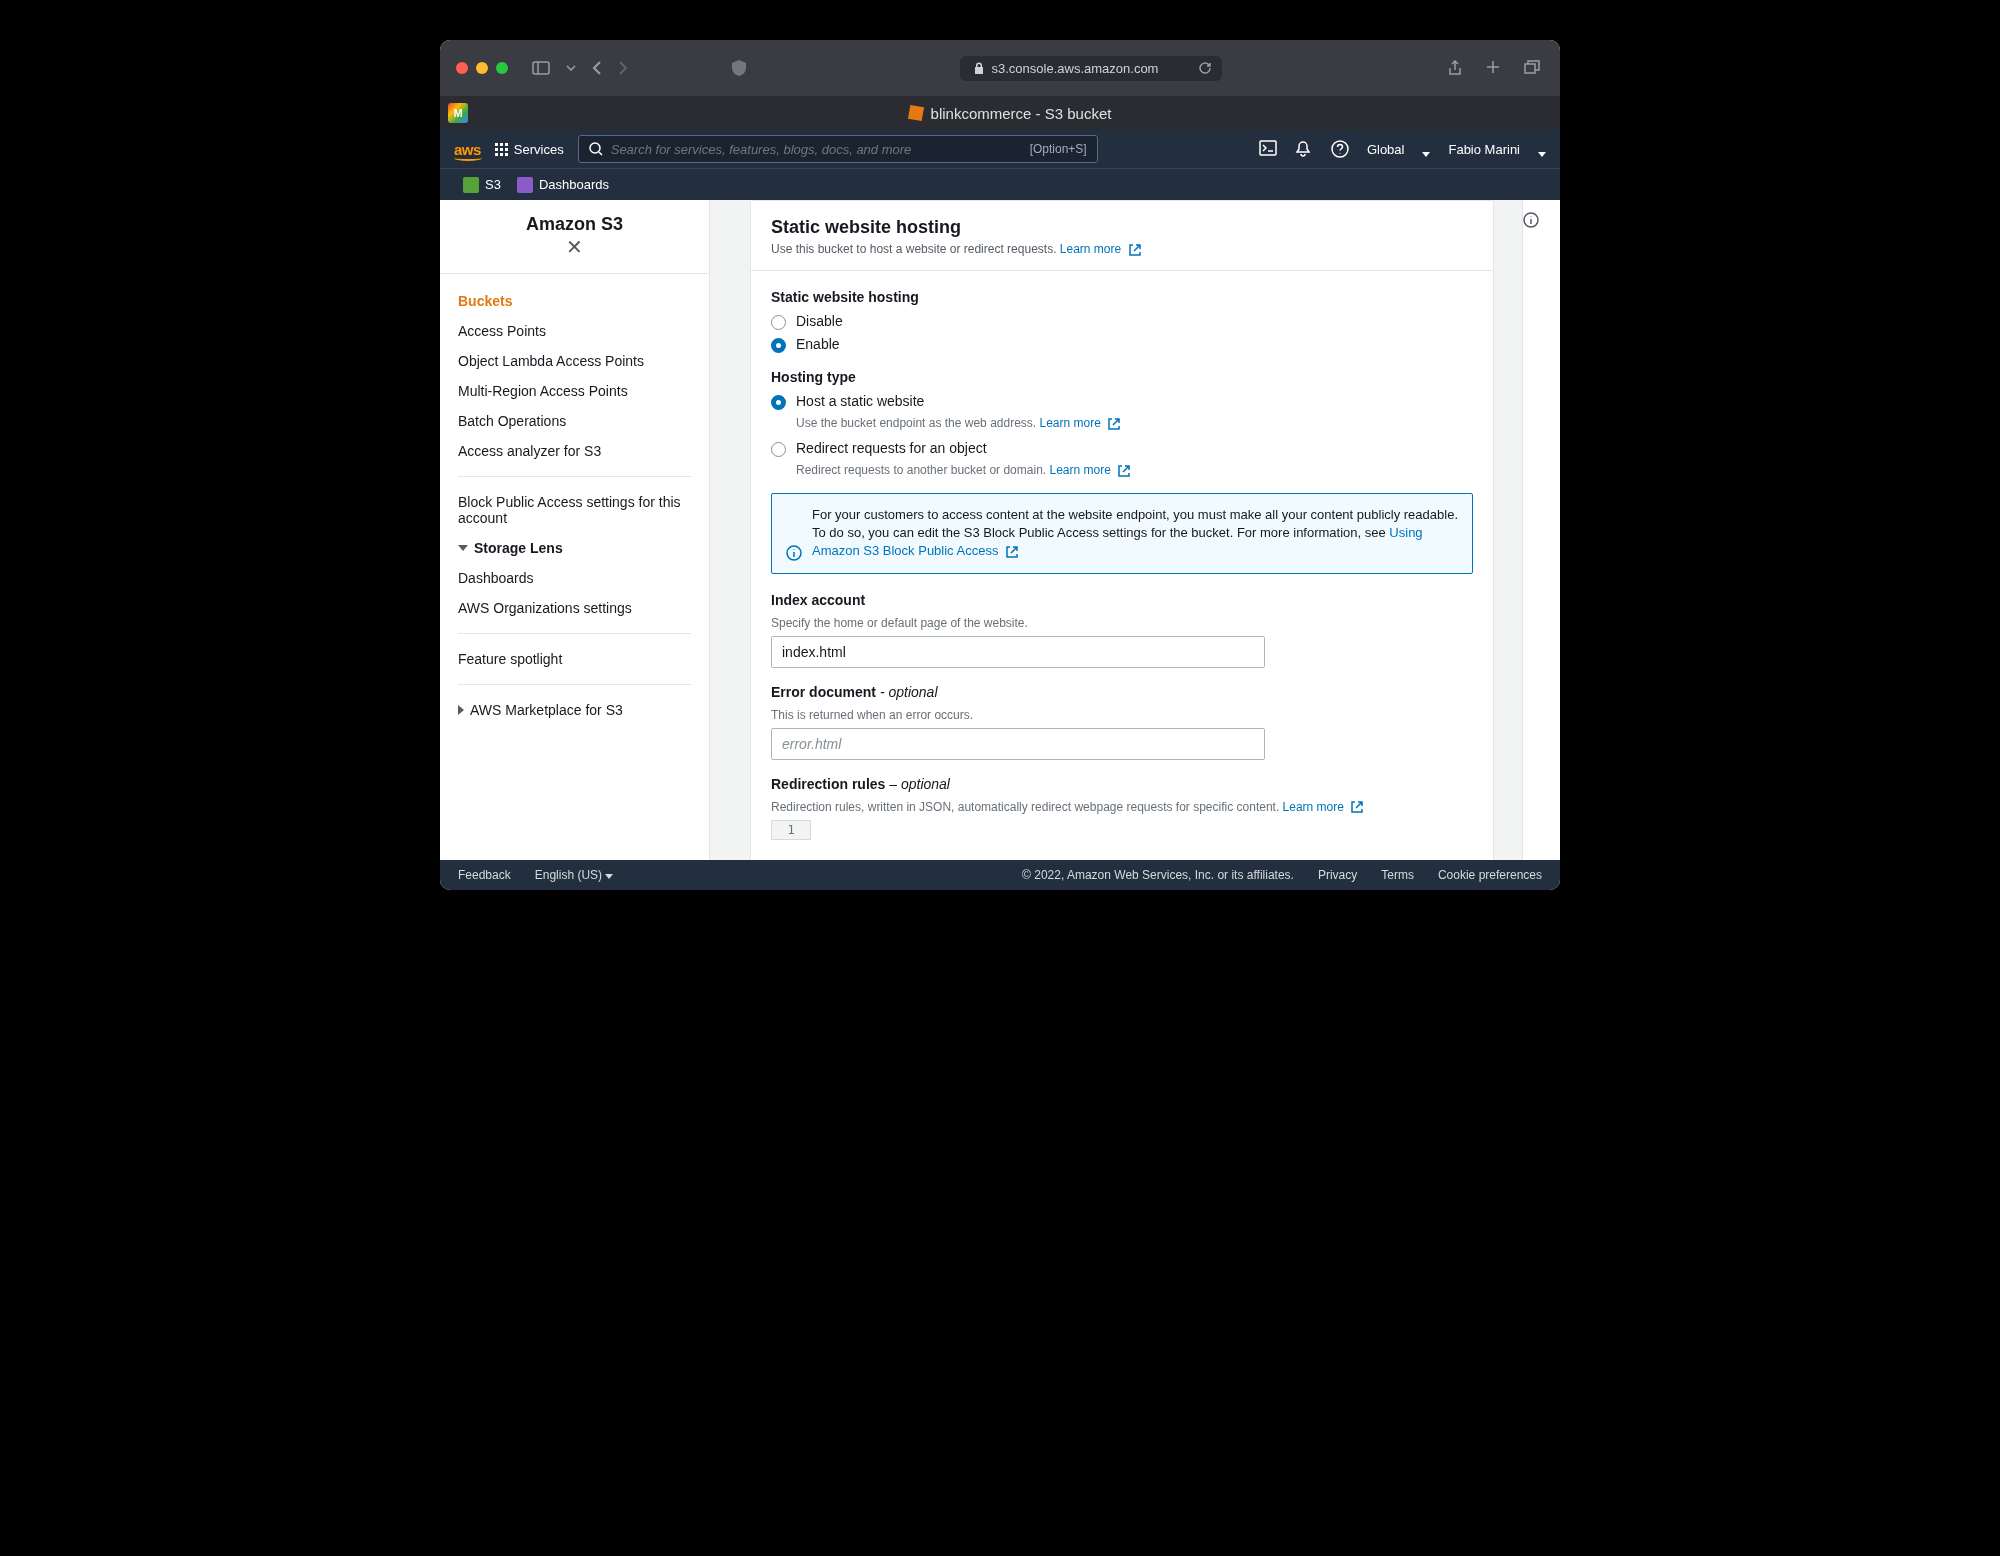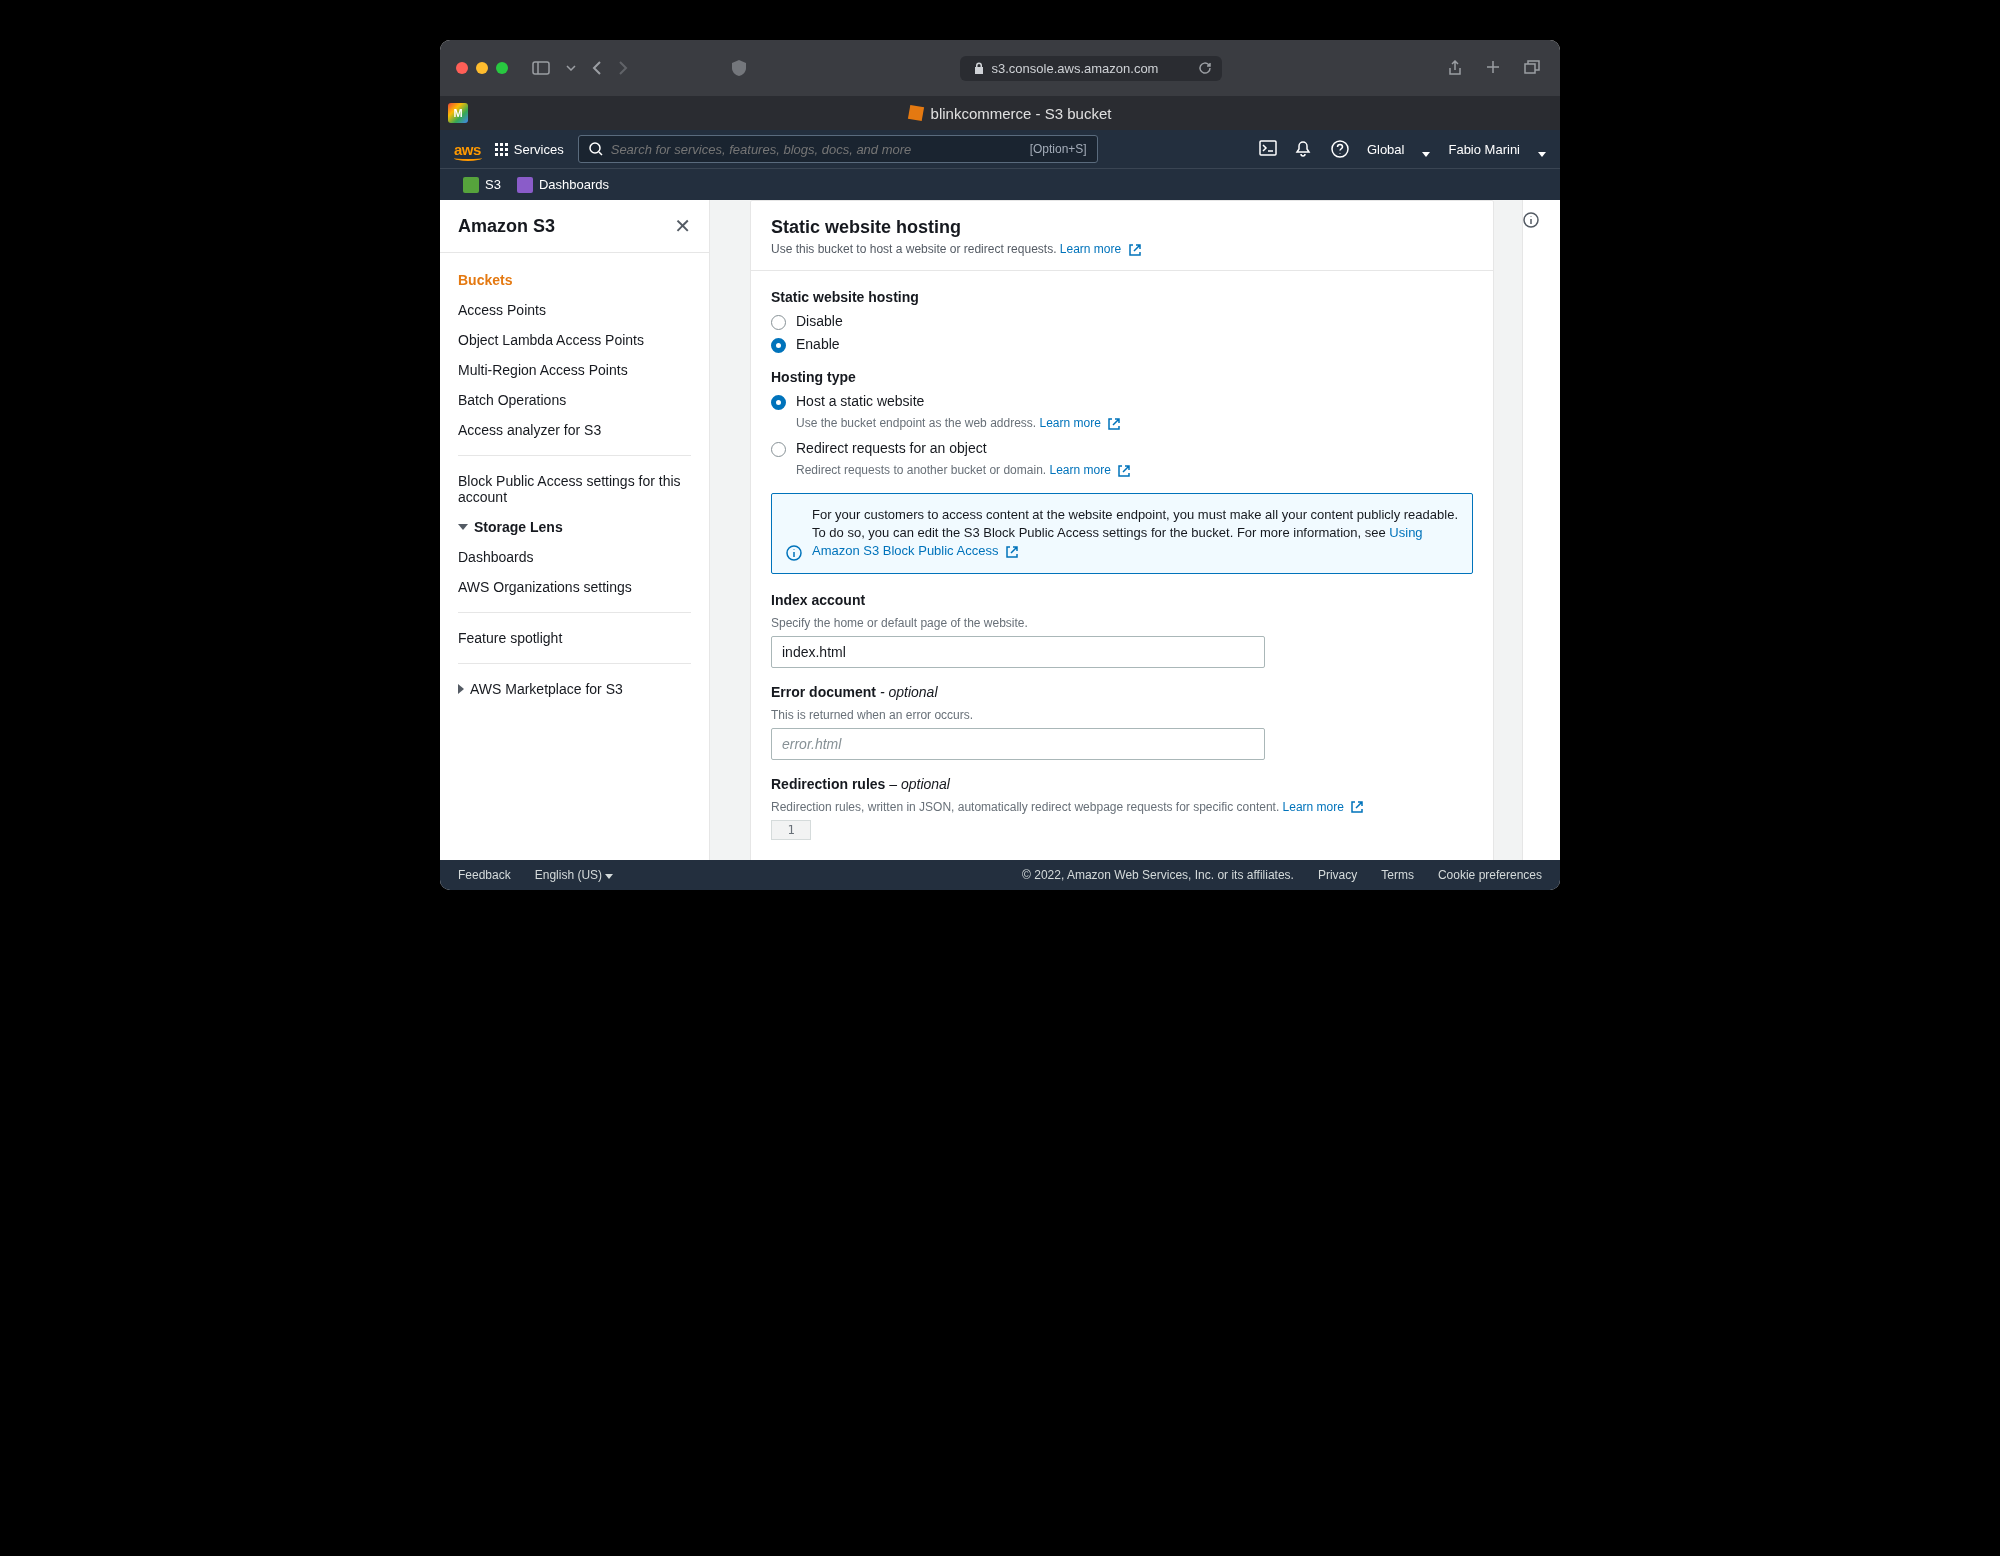--- a/index.html
+++ b/index.html
@@ -32,21 +32,21 @@
 .hdr-actions { display: flex; align-items: center; gap: 18px; margin-left: auto; }
 .hdr-ico { width: 18px; height: 18px; color: #fff; cursor: pointer; }
 .hdr-txt { display: flex; align-items: flex-end; gap: 18px; cursor: pointer; }
 .sub-header { background: #232f3e; height: 32px; border-top: 1px solid #3a4553; display: flex; align-items: center; padding: 0 23px; gap: 16px; font-size: 13px; }
 .svc-tag { display: flex; align-items: center; gap: 6px; color: #fff; cursor: pointer; }
 .svc-ico { width: 16px; height: 16px; border-radius: 2px; }
 .svc-ico.s3 { background: #56a33c; }
 .svc-ico.cf { background: #8a5cc9; }
 .main-area { flex: 1; display: flex; overflow: hidden; background: #f2f3f3; }
 .sidebar { width: 270px; background: #fff; border-right: 1px solid #e6e6e6; display: flex; flex-direction: column; }
-.sb-header { padding: 14px 18px; display: flex; align-items: center; justify-content: space-between; border-bottom: 1px solid #e6e6e6; }
+.sb-header { padding: 14px 18px; display: flex; align-items: center; justify-content: space-between; border-bottom: 1px solid #e6e6e6; flex-direction: column; }
 .sb-title { font-size: 18px; font-weight: bold; color: #16191f; }
 .close-x { font-size: 20px; color: #545b64; cursor: pointer; font-weight: 300; }
 .sb-nav { padding: 12px 0; overflow: auto; }
 .sb-item { padding: 7px 18px; font-size: 14px; color: #16191f; cursor: pointer; }
 .sb-item.active { color: #e47911; font-weight: bold; }
 .sb-divider { height: 1px; background: #e6e6e6; margin: 10px 18px; }
 .sb-section { padding: 7px 18px; font-size: 14px; font-weight: bold; color: #16191f; display: flex; align-items: center; gap: 6px; cursor: pointer; }
 .caret { width: 0; height: 0; border-left: 5px solid transparent; border-right: 5px solid transparent; border-top: 6px solid #545b64; }
 .caret.right { border-top: 5px solid transparent; border-bottom: 5px solid transparent; border-left: 6px solid #545b64; border-right: none; }
 .content { flex: 1; overflow: auto; padding: 0 28px 20px 40px; position: relative; }

